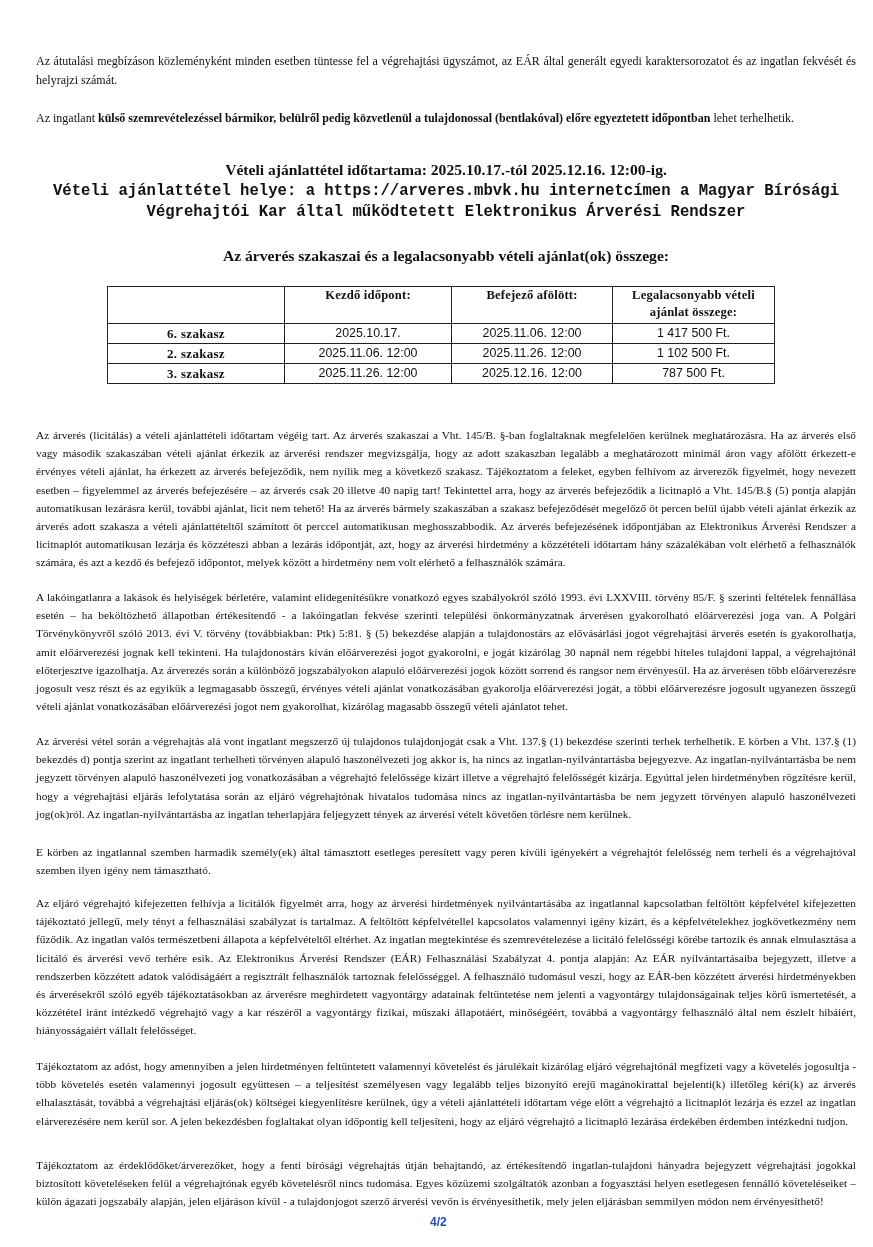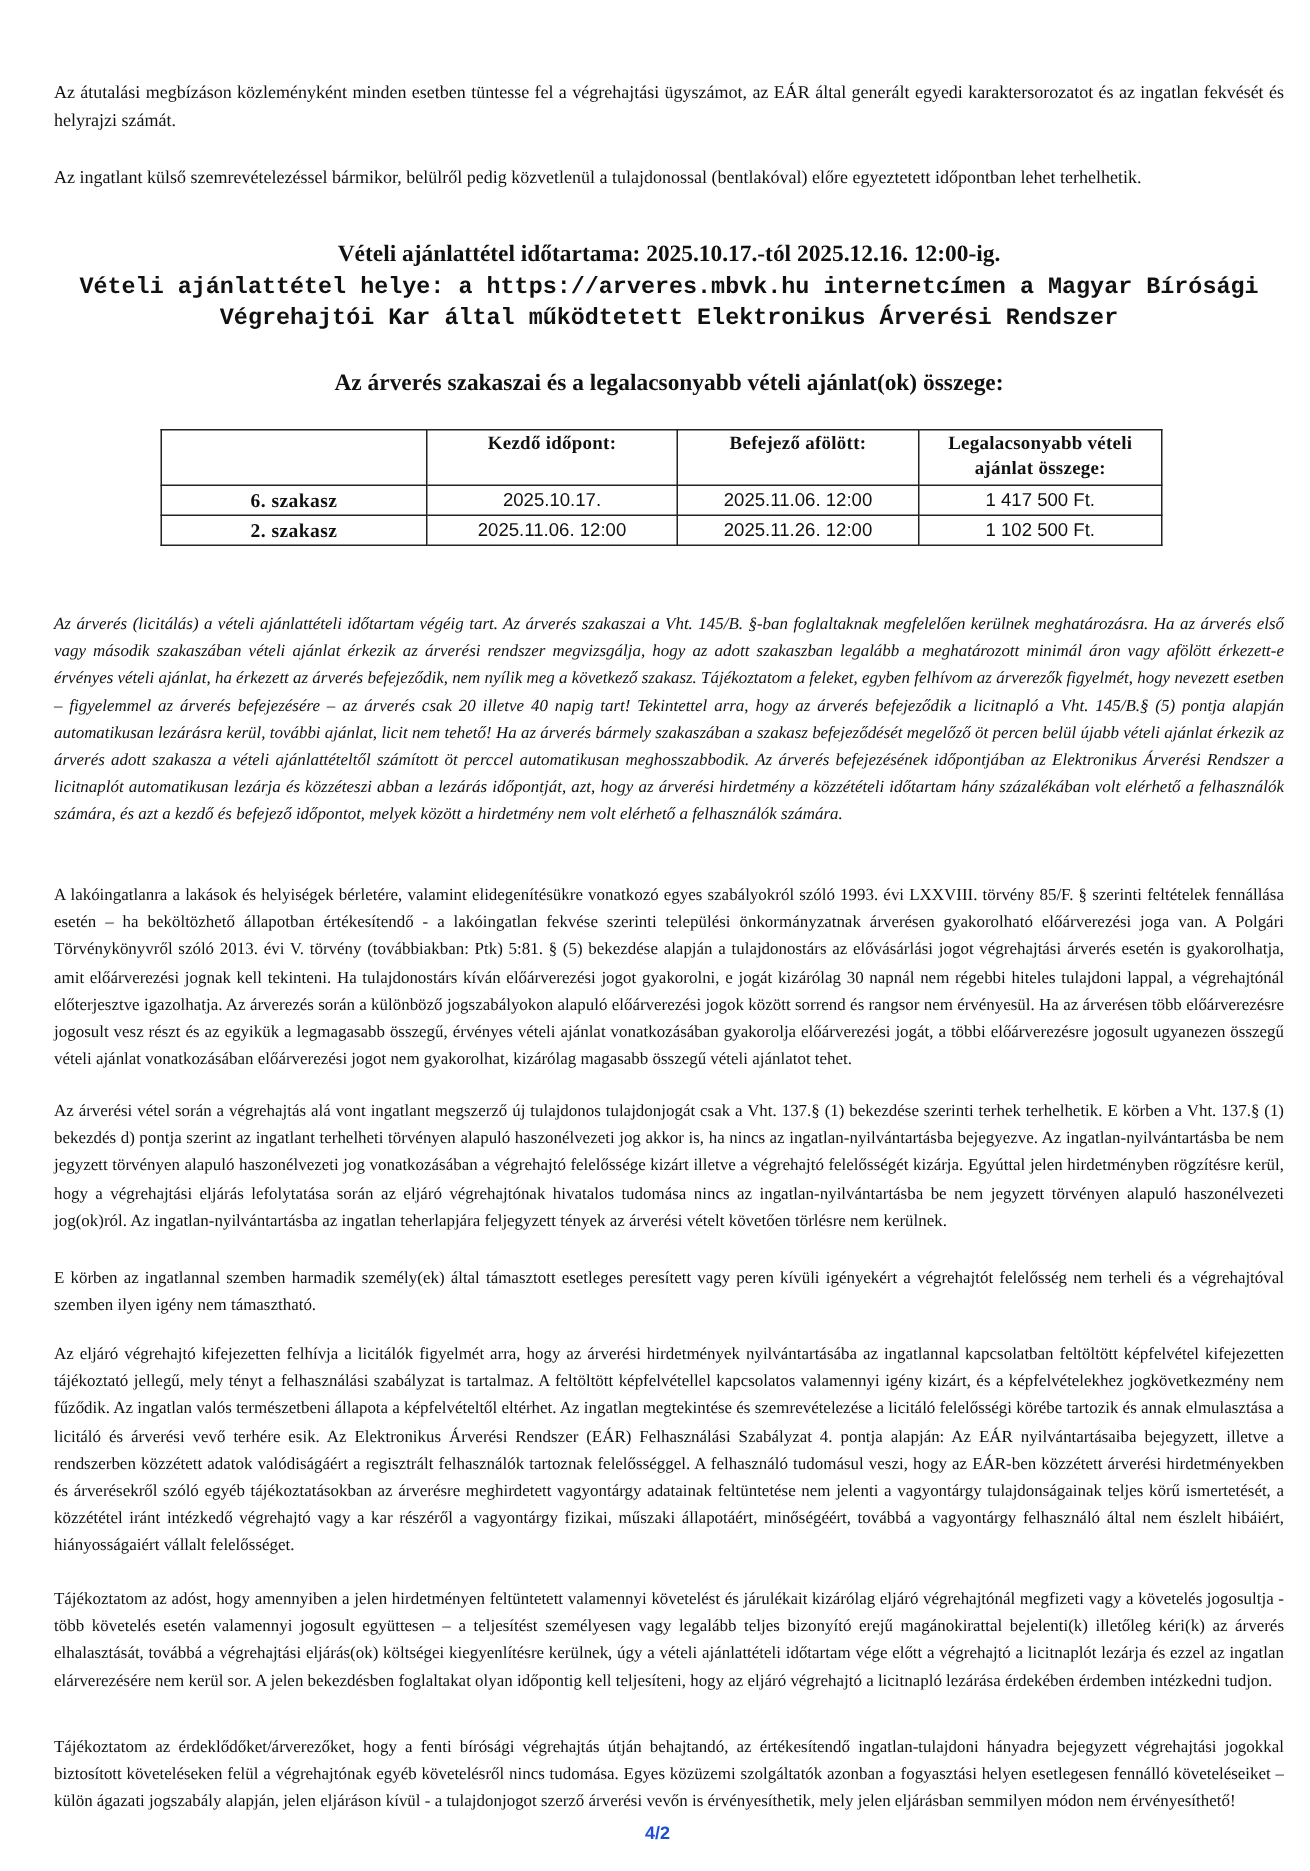--- a/index.html
+++ b/index.html
@@ -29,21 +29,21 @@
   }
   .p-small {
     font-size: 11.3px;
     line-height: 18.2px;
     text-align: justify;
     margin: 0;
     position: absolute;
     left: 0;
     width: 820px;
   }
-  .b { font-weight: normal; margin-top: 38px; }
+  .b { font-weight: bold; margin-top: 38px; }
 
   #p1 { position: absolute; top: 52px; left: 0; width: 820px; }
   #p2 { position: absolute; top: 109px; left: 0; width: 820px; }
 
   .headline {
     position: absolute;
     left: 0;
     width: 820px;
     text-align: center;
     font-weight: bold;
@@ -77,21 +77,21 @@
     letter-spacing: 0.2px;
     margin-top: 27px;
   }
   table.stages th.col0 { width: 168px; }
   table.stages th.col1 { width: 158px; }
   table.stages th.col2 { width: 152px; }
   table.stages td.stage { font-weight: bold; letter-spacing: 0.3px; }
   table.stages td { font-family: "Liberation Sans", "DejaVu Sans", sans-serif; font-size: 12.4px; }
   table.stages td.stage { font-family: "Liberation Serif", "DejaVu Serif", serif; font-size: 13px; }
 
-  #p3 { top: 407px; font-style: italic; }
+  #p3 { top: 426px; }
   #p4 { top: 588px; }
   #p5 { top: 732px; }
   #p6 { top: 843px; }
   #p7 { top: 894px; }
   #p8 { top: 1057px; }
   #p9 { top: 1156px; }
 
   .page-number {
     position: absolute;
     top: 1215px;
@@ -130,20 +130,26 @@
         <td>2025.10.17.</td>
         <td>2025.11.06. 12:00</td>
         <td>1 417 500 Ft.</td>
       </tr>
       <tr>
         <td class="stage">2. szakasz</td>
         <td>2025.11.06. 12:00</td>
         <td>2025.11.26. 12:00</td>
         <td>1 102 500 Ft.</td>
       </tr>
+      <tr>
+        <td class="stage">3. szakasz</td>
+        <td>2025.11.26. 12:00</td>
+        <td>2025.12.16. 12:00</td>
+        <td>787 500 Ft.</td>
+      </tr>
     </tbody>
   </table>
 
   <p class="p-small" id="p3">Az árverés (licitálás) a vételi ajánlattételi időtartam végéig tart. Az árverés szakaszai a Vht. 145/B. §-ban foglaltaknak megfelelően kerülnek meghatározásra. Ha az árverés első vagy második szakaszában vételi ajánlat érkezik az árverési rendszer megvizsgálja, hogy az adott szakaszban legalább a meghatározott minimál áron vagy afölött érkezett-e érvényes vételi ajánlat, ha érkezett az árverés befejeződik, nem nyílik meg a következő szakasz. Tájékoztatom a feleket, egyben felhívom az árverezők figyelmét, hogy nevezett esetben – figyelemmel az árverés befejezésére – az árverés csak 20 illetve 40 napig tart! Tekintettel arra, hogy az árverés befejeződik a licitnapló a Vht. 145/B.§ (5) pontja alapján automatikusan lezárásra kerül, további ajánlat, licit nem tehető! Ha az árverés bármely szakaszában a szakasz befejeződését megelőző öt percen belül újabb vételi ajánlat érkezik az árverés adott szakasza a vételi ajánlattételtől számított öt perccel automatikusan meghosszabbodik. Az árverés befejezésének időpontjában az Elektronikus Árverési Rendszer a licitnaplót automatikusan lezárja és közzéteszi abban a lezárás időpontját, azt, hogy az árverési hirdetmény a közzétételi időtartam hány százalékában volt elérhető a felhasználók számára, és azt a kezdő és befejező időpontot, melyek között a hirdetmény nem volt elérhető a felhasználók számára.</p>
   <p class="p-small" id="p4">A lakóingatlanra a lakások és helyiségek bérletére, valamint elidegenítésükre vonatkozó egyes szabályokról szóló 1993. évi LXXVIII. törvény 85/F. § szerinti feltételek fennállása esetén – ha beköltözhető állapotban értékesítendő - a lakóingatlan fekvése szerinti települési önkormányzatnak árverésen gyakorolható előárverezési joga van. A Polgári Törvénykönyvről szóló 2013. évi V. törvény (továbbiakban: Ptk) 5:81. § (5) bekezdése alapján a tulajdonostárs az elővásárlási jogot végrehajtási árverés esetén is gyakorolhatja, amit előárverezési jognak kell tekinteni. Ha tulajdonostárs kíván előárverezési jogot gyakorolni, e jogát kizárólag 30 napnál nem régebbi hiteles tulajdoni lappal, a végrehajtónál előterjesztve igazolhatja. Az árverezés során a különböző jogszabályokon alapuló előárverezési jogok között sorrend és rangsor nem érvényesül. Ha az árverésen több előárverezésre jogosult vesz részt és az egyikük a legmagasabb összegű, érvényes vételi ajánlat vonatkozásában gyakorolja előárverezési jogát, a többi előárverezésre jogosult ugyanezen összegű vételi ajánlat vonatkozásában előárverezési jogot nem gyakorolhat, kizárólag magasabb összegű vételi ajánlatot tehet.</p>
   <p class="p-small" id="p5">Az árverési vétel során a végrehajtás alá vont ingatlant megszerző új tulajdonos tulajdonjogát csak a Vht. 137.§ (1) bekezdése szerinti terhek terhelhetik. E körben a Vht. 137.§ (1) bekezdés d) pontja szerint az ingatlant terhelheti törvényen alapuló haszonélvezeti jog akkor is, ha nincs az ingatlan-nyilvántartásba bejegyezve. Az ingatlan-nyilvántartásba be nem jegyzett törvényen alapuló haszonélvezeti jog vonatkozásában a végrehajtó felelőssége kizárt illetve a végrehajtó felelősségét kizárja. Egyúttal jelen hirdetményben rögzítésre kerül, hogy a végrehajtási eljárás lefolytatása során az eljáró végrehajtónak hivatalos tudomása nincs az ingatlan-nyilvántartásba be nem jegyzett törvényen alapuló haszonélvezeti jog(ok)ról. Az ingatlan-nyilvántartásba az ingatlan teherlapjára feljegyzett tények az árverési vételt követően törlésre nem kerülnek.</p>
   <p class="p-small" id="p6">E körben az ingatlannal szemben harmadik személy(ek) által támasztott esetleges peresített vagy peren kívüli igényekért a végrehajtót felelősség nem terheli és a végrehajtóval szemben ilyen igény nem támasztható.</p>
   <p class="p-small" id="p7">Az eljáró végrehajtó kifejezetten felhívja a licitálók figyelmét arra, hogy az árverési hirdetmények nyilvántartásába az ingatlannal kapcsolatban feltöltött képfelvétel kifejezetten tájékoztató jellegű, mely tényt a felhasználási szabályzat is tartalmaz. A feltöltött képfelvétellel kapcsolatos valamennyi igény kizárt, és a képfelvételekhez jogkövetkezmény nem fűződik. Az ingatlan valós természetbeni állapota a képfelvételtől eltérhet. Az ingatlan megtekintése és szemrevételezése a licitáló felelősségi körébe tartozik és annak elmulasztása a licitáló és árverési vevő terhére esik. Az Elektronikus Árverési Rendszer (EÁR) Felhasználási Szabályzat 4. pontja alapján: Az EÁR nyilvántartásaiba bejegyzett, illetve a rendszerben közzétett adatok valódiságáért a regisztrált felhasználók tartoznak felelősséggel. A felhasználó tudomásul veszi, hogy az EÁR-ben közzétett árverési hirdetményekben és árverésekről szóló egyéb tájékoztatásokban az árverésre meghirdetett vagyontárgy adatainak feltüntetése nem jelenti a vagyontárgy tulajdonságainak teljes körű ismertetését, a közzététel iránt intézkedő végrehajtó vagy a kar részéről a vagyontárgy fizikai, műszaki állapotáért, minőségéért, továbbá a vagyontárgy felhasználó által nem észlelt hibáiért, hiányosságaiért vállalt felelősséget.</p>
   <p class="p-small" id="p8">Tájékoztatom az adóst, hogy amennyiben a jelen hirdetményen feltüntetett valamennyi követelést és járulékait kizárólag eljáró végrehajtónál megfizeti vagy a követelés jogosultja - több követelés esetén valamennyi jogosult együttesen – a teljesítést személyesen vagy legalább teljes bizonyító erejű magánokirattal bejelenti(k) illetőleg kéri(k) az árverés elhalasztását, továbbá a végrehajtási eljárás(ok) költségei kiegyenlítésre kerülnek, úgy a vételi ajánlattételi időtartam vége előtt a végrehajtó a licitnaplót lezárja és ezzel az ingatlan elárverezésére nem kerül sor. A jelen bekezdésben foglaltakat olyan időpontig kell teljesíteni, hogy az eljáró végrehajtó a licitnapló lezárása érdekében érdemben intézkedni tudjon.</p>
   <p class="p-small" id="p9">Tájékoztatom az érdeklődőket/árverezőket, hogy a fenti bírósági végrehajtás útján behajtandó, az értékesítendő ingatlan-tulajdoni hányadra bejegyzett végrehajtási jogokkal biztosított követeléseken felül a végrehajtónak egyéb követelésről nincs tudomása. Egyes közüzemi szolgáltatók azonban a fogyasztási helyen esetlegesen fennálló követeléseiket – külön ágazati jogszabály alapján, jelen eljáráson kívül - a tulajdonjogot szerző árverési vevőn is érvényesíthetik, mely jelen eljárásban semmilyen módon nem érvényesíthető!</p>

